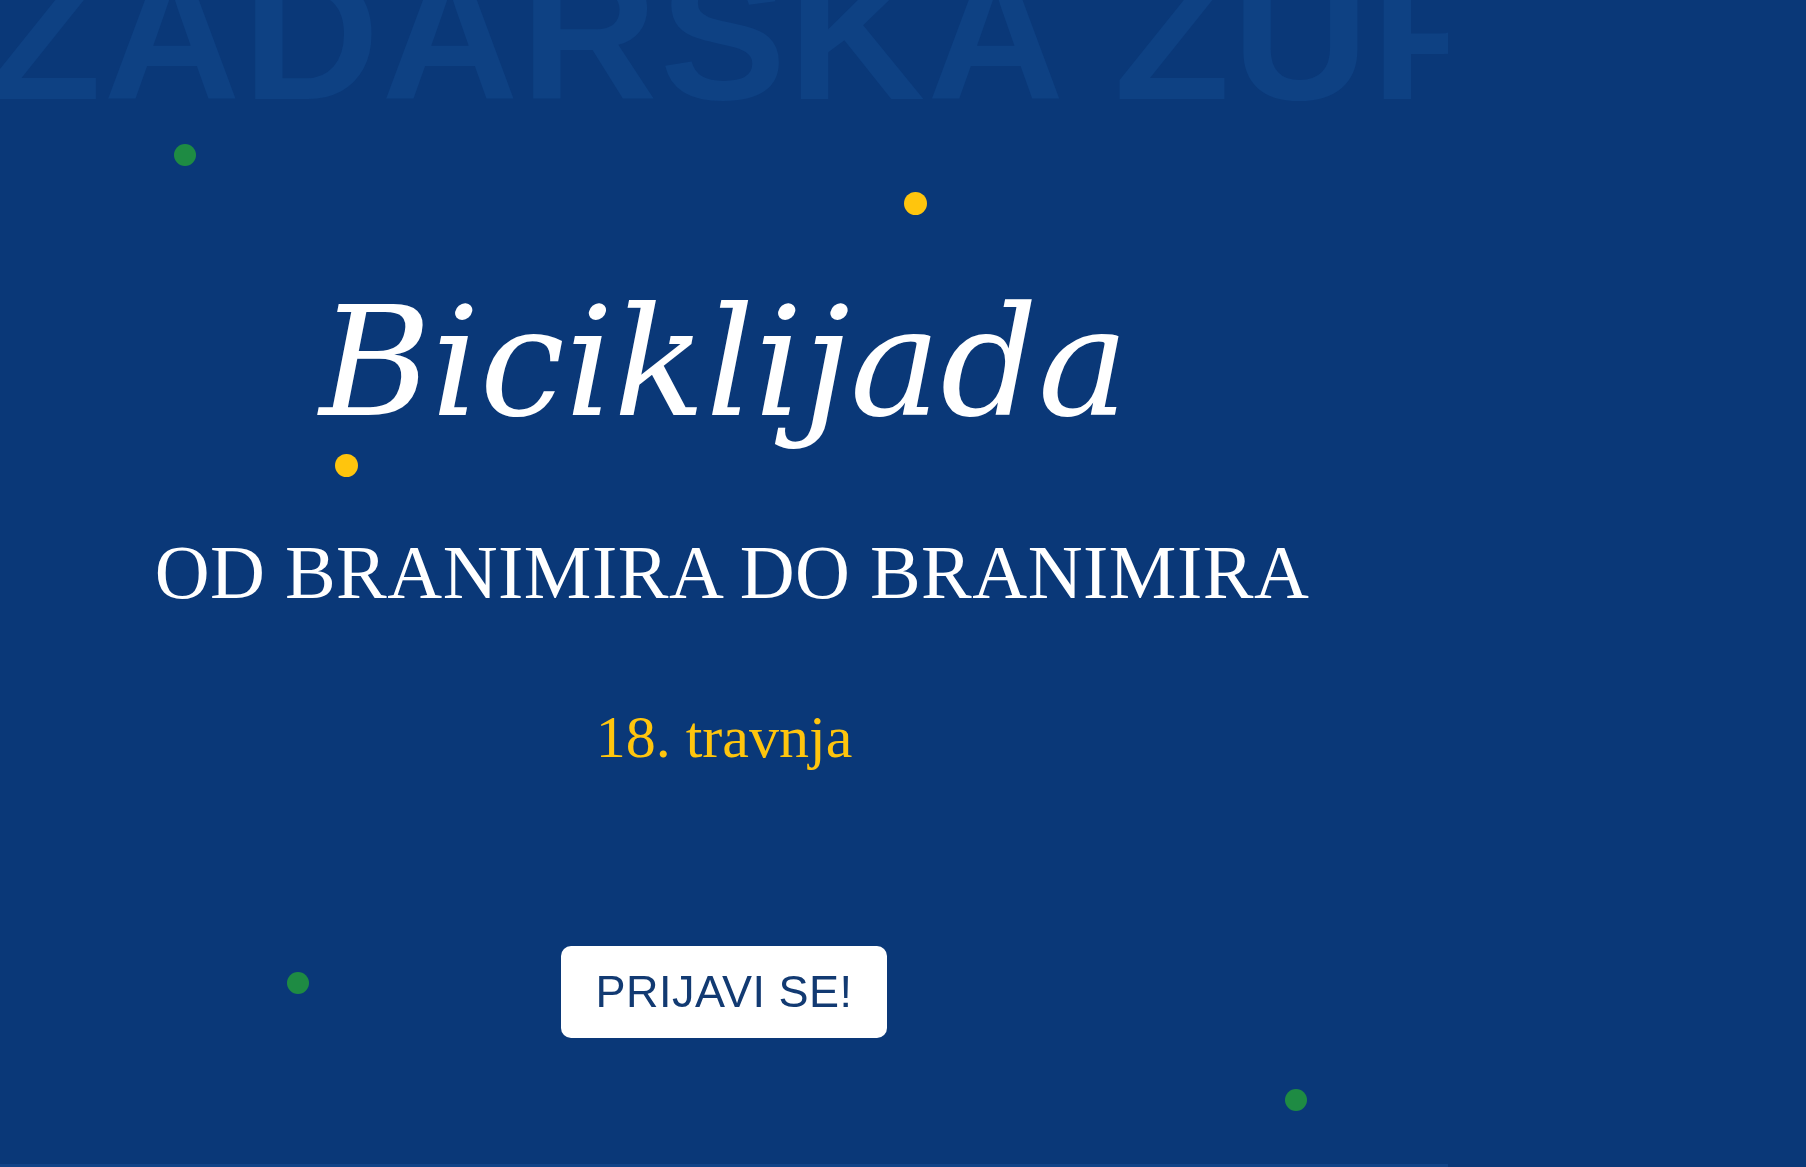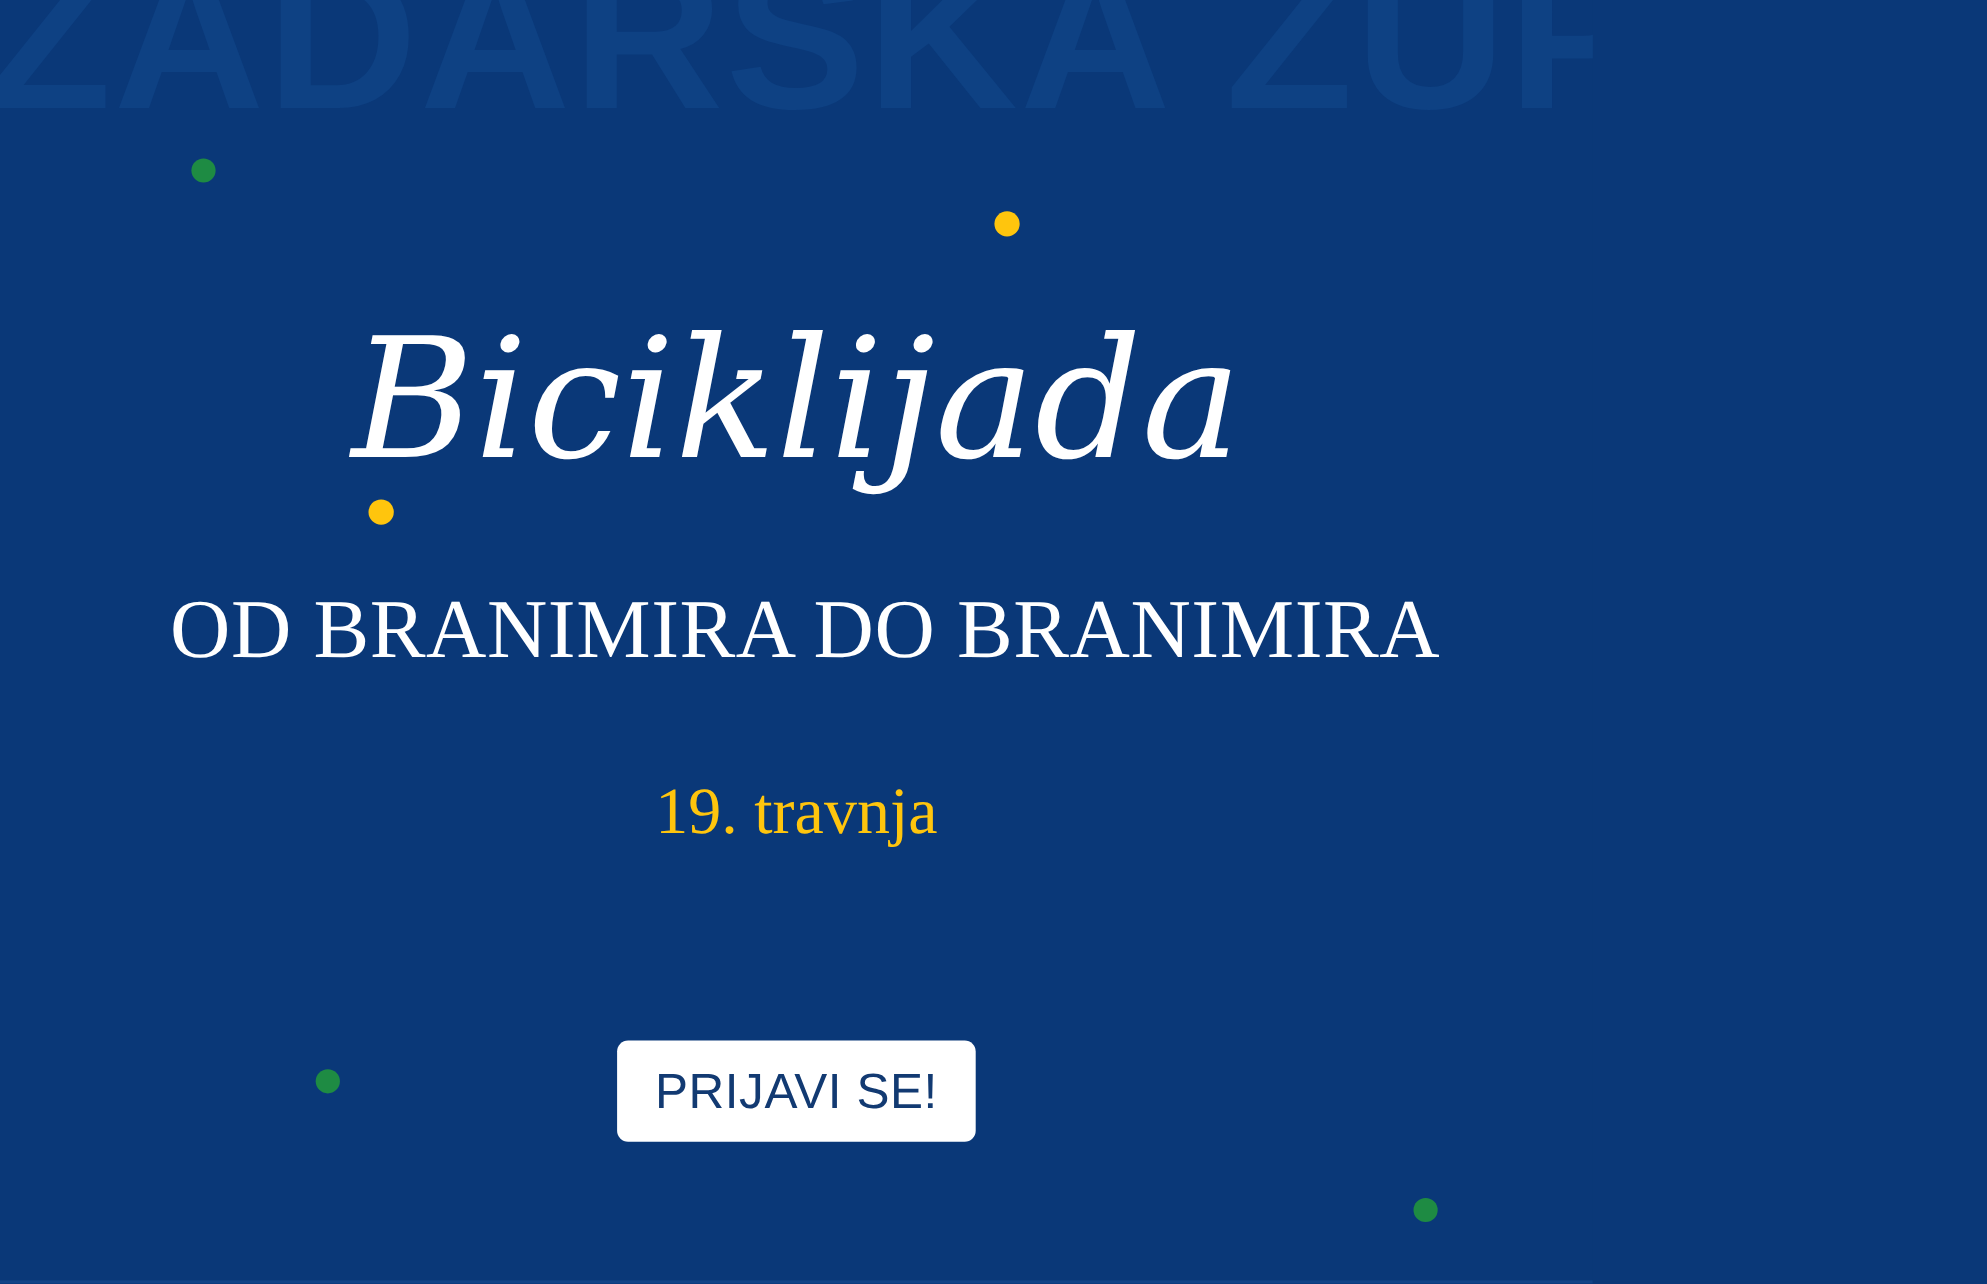--- a/index.html
+++ b/index.html
@@ -156,21 +156,21 @@
       <span class="dot" style="width: 22px; height: 22px; left: 287px; top: 972px; background: rgb(30, 139, 67);"></span>
       <span class="dot" style="width: 22px; height: 22px; left: 1285px; top: 1089px; background: rgb(30, 139, 67);"></span>
     </div>
 
   <div class="content">
 
     <h1 class="title" style="color: rgb(255, 255, 255);">Biciklijada</h1>
 
     <h2 class="subtitle" style="color: rgb(255, 255, 255);">OD BRANIMIRA DO BRANIMIRA</h2>
 
-    <div class="date" style="color: rgb(255, 197, 13);">19. travnja</div>
+    <div class="date" style="color: rgb(255, 197, 13);">18. travnja</div>
 
     <div class="cta-wrap">
       <button class="cta-button" style="background: rgb(255, 255, 255); color: rgb(18, 58, 114);">PRIJAVI SE!</button>
     </div>
 
   </div>
 
   <div class="bottom-edge"></div>
 </div>
 

